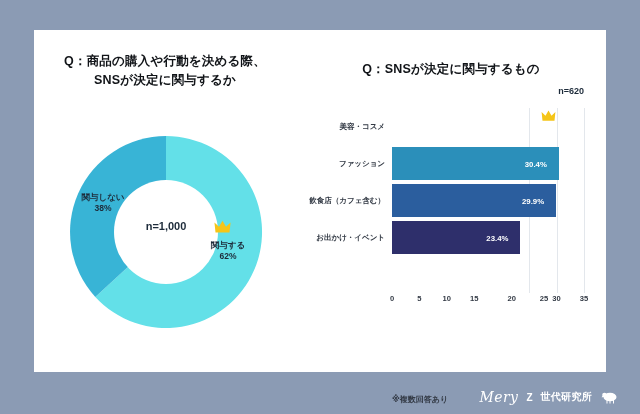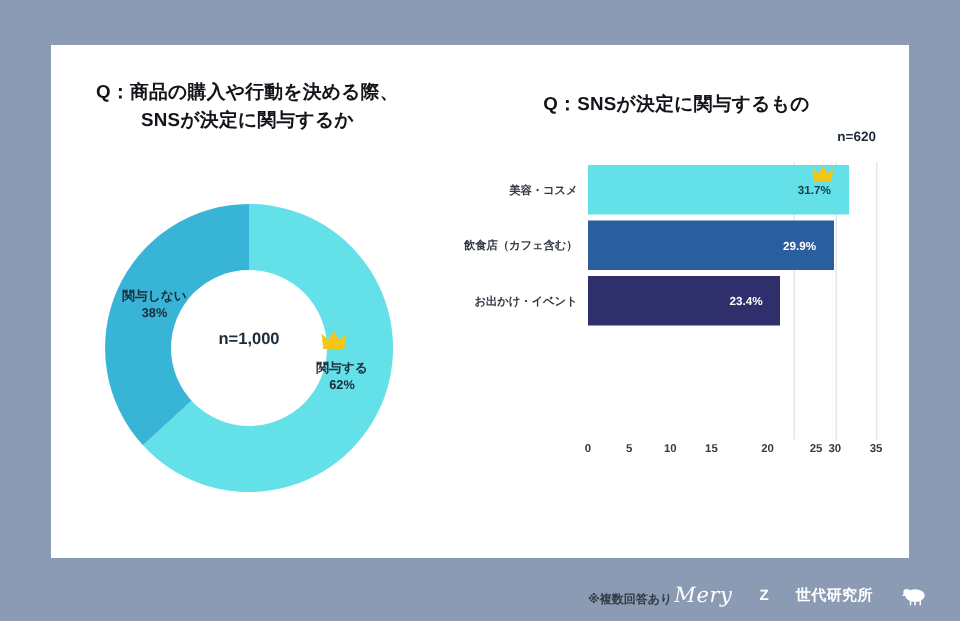--- a/index.html
+++ b/index.html
@@ -194,21 +194,21 @@
     color: #333a45;
   }
 
   
   #footer-logo {
     position: absolute;
     right: 20px;
     bottom: 9px;
     display: flex;
     align-items: center;
-    gap: 18px;
+    gap: 8px;
     color: #ffffff;
   }
   #logo-mery {
     font-family: "DejaVu Serif", serif;
     font-style: italic;
     font-size: 14px;
     letter-spacing: 0.4px;
   }
   #logo-z { font-size: 10px; font-weight: bold; }
   #logo-lab { font-size: 10px; font-weight: bold; letter-spacing: 0.3px; }
@@ -261,23 +261,26 @@
 
     <div id="bar-area">
       <div id="gridlines">
           <div class="gridline" style="left: 137.143px;"></div>
           <div class="gridline" style="left: 164.571px;"></div>
           <div class="gridline" style="left: 192px;"></div>
         </div>
       <div id="bar-rows">
           <div class="bar-row">
             <div class="bar-cat">美容・コスメ</div>
+          </div>
+          <div class="bar-row">
+            <div class="bar-cat">ファッション</div>
             <div class="bar-track">
-              <div class="bar-fill" style="width: 173.897px; background: rgb(99, 224, 232);"></div>
-              <div class="bar-value dark" style="left: 139.897px;">31.7%</div>
+              <div class="bar-fill" style="width: 166.766px; background: rgb(43, 143, 186);"></div>
+              <div class="bar-value" style="left: 132.766px;">30.4%</div>
             </div>
           </div>
           <div class="bar-row">
             <div class="bar-cat">飲食店（カフェ含む）</div>
             <div class="bar-track">
               <div class="bar-fill" style="width: 164.023px; background: rgb(43, 94, 158);"></div>
               <div class="bar-value" style="left: 130.023px;">29.9%</div>
             </div>
           </div>
           <div class="bar-row">

